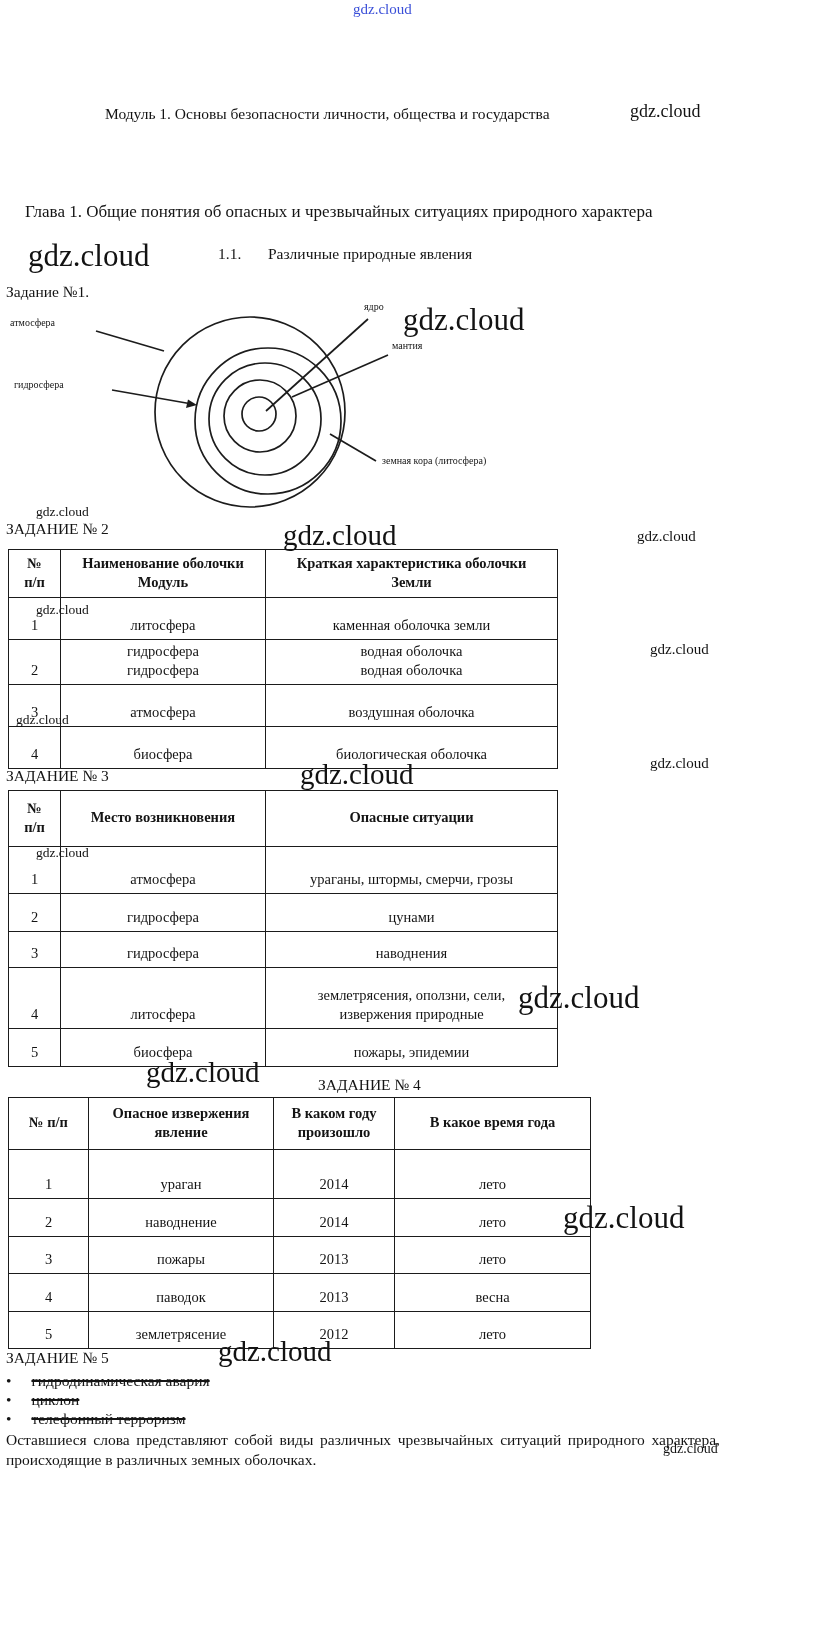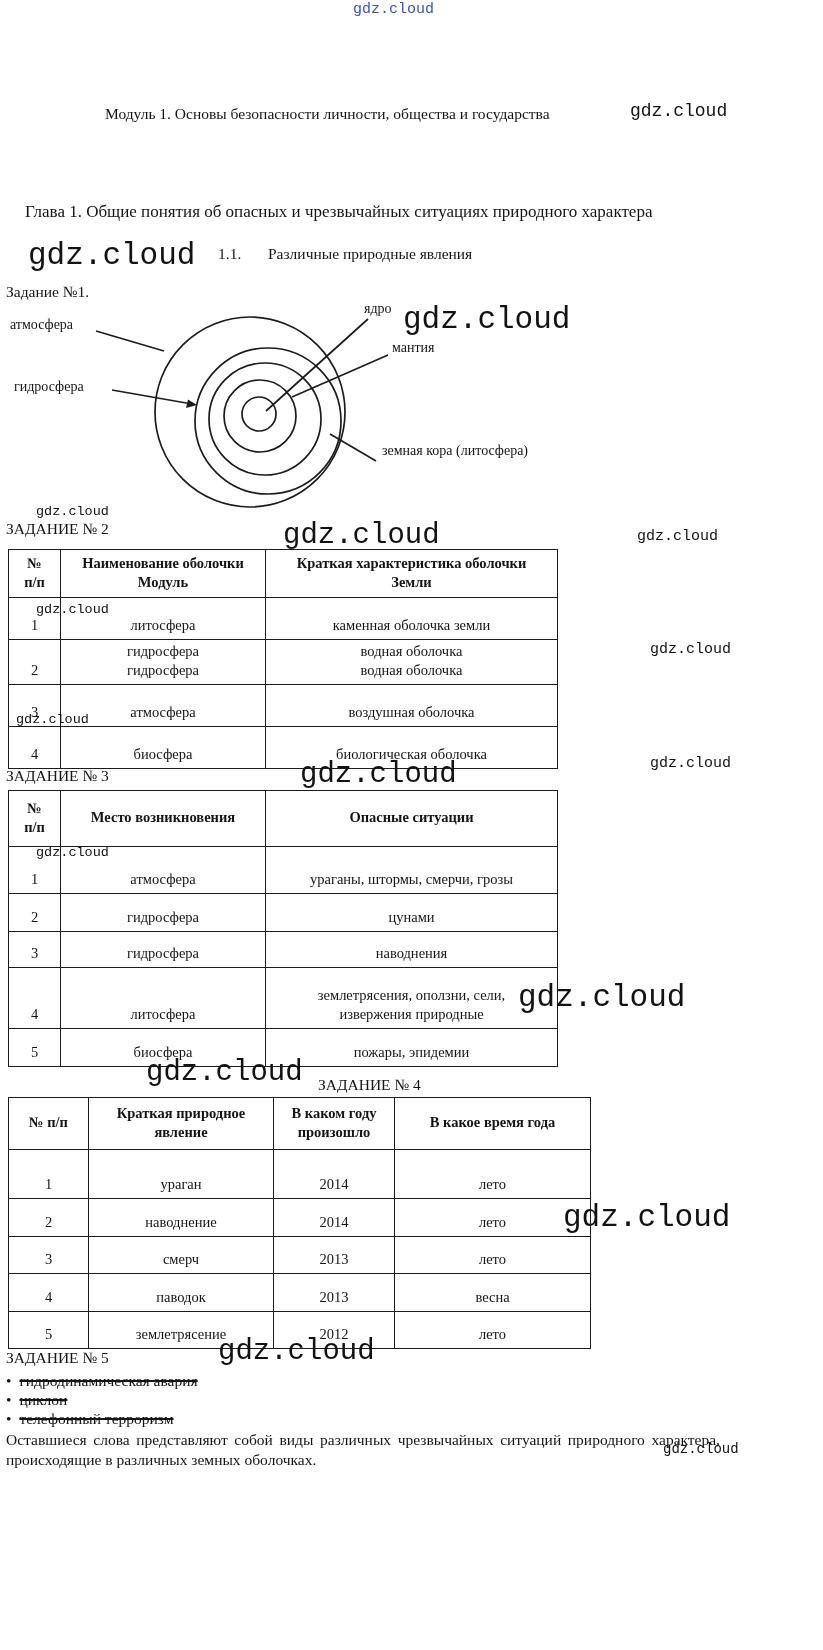--- a/index.html
+++ b/index.html
@@ -5,39 +5,39 @@
   * { margin:0; padding:0; box-sizing:border-box; }
   html,body { background:#ffffff; }
   .page {
     position:relative; width:823px; height:1650px; margin:0 auto;
     background:#ffffff; color:#141414; overflow:hidden;
     font-family:"Liberation Serif", serif;
   }
   .abs { position:absolute; }
   
   .wm {
-    position:absolute; font-family:Liberation Mono, monospace;
+    position:absolute; font-family:Liberation Serif, serif;
     color:#121212; white-space:nowrap; z-index:9;
   }
   
   .hd { position:absolute; font-weight:normal; font-size:15.5px; white-space:nowrap; }
   .pre { white-space:pre-line; }
-  .lbl { position:absolute; font-size:14px; white-space:nowrap; }
+  .lbl { position:absolute; font-size:10px; white-space:nowrap; }
   
   .tbl { position:absolute; border-collapse:collapse; table-layout:fixed; background:transparent; }
   .tbl th, .tbl td {
     border:1.5px solid #1b1b1b; font-size:14.5px;
     white-space:pre-line; padding:2px 5px 4px; overflow:hidden;
   }
   .tbl th { font-weight:bold; text-align:center; vertical-align:middle; line-height:19px; }
   .tbl td { vertical-align:bottom; text-align:center; line-height:19px; }
   .tbl td.c { text-align:center; }
   
   .bullet-line { font-size:15.5px; line-height:19.2px; white-space:nowrap; }
-  .struck { text-decoration:line-through; text-decoration-thickness:1.5px; margin-left:8px; }
+  .struck { text-decoration:line-through; text-decoration-thickness:1.5px; margin-left:20px; }
   .para { position:absolute; font-size:15.5px; line-height:19.5px; text-align:justify; }
 </style>
 </head>
 <body>
 
 <div class="page">
 
   <div class="hd" style="left:105px; top:105px;">Модуль 1. Основы безопасности личности, общества и государства</div>
   <div class="hd" style="left:25px; top:202px; font-size:17px;">Глава 1. Общие понятия об опасных и чрезвычайных ситуациях природного характера</div>
   <div class="hd" style="left:218px; top:245px;">1.1.</div>
@@ -58,21 +58,21 @@
         <line x1="368" y1="24" x2="266" y2="116"></line>
         <line x1="388" y1="60" x2="292" y2="102"></line>
         <line x1="376" y1="166" x2="330" y2="139"></line>
       </g>
       <polygon points="197,110 186,113 188,104.5" fill="#1c1c1c"></polygon>
     </svg>
     <span class="lbl" style="left:10px; top:317px;">атмосфера</span>
     <span class="lbl" style="left:14px; top:379px;">гидросфера</span>
     <span class="lbl" style="left:364px; top:301px;">ядро</span>
     <span class="lbl" style="left:392px; top:340px;">мантия</span>
-    <span class="lbl" style="left:382px; top:443px;">земная кора (литосфера)</span>
+    <span class="lbl" style="left:382px; top:455px;">земная кора (литосфера)</span>
   </div>
 
   <div class="hd" style="left:6px; top:520px;">ЗАДАНИЕ № 2</div>
   <table class="tbl" style="left:8px; top:549px; width:549px;">
     <colgroup>
         <col style="width:52px">
         <col style="width:205px">
         <col style="width:292px">
       </colgroup>
     <tbody>
@@ -156,41 +156,41 @@
   <table class="tbl" style="left:8px; top:1097px; width:582px;">
     <colgroup>
         <col style="width:80px">
         <col style="width:185px">
         <col style="width:121px">
         <col style="width:196px">
       </colgroup>
     <tbody>
         <tr style="height:52px">
       <th>№ п/п</th>
-      <th>Краткая природное
+      <th>Опасное извержения
 явление</th>
       <th>В каком году
 произошло</th>
       <th>В какое время года</th>
     </tr>
     <tr style="height:49px">
       <td class="c">1</td>
       <td>ураган</td>
       <td>2014</td>
       <td>лето</td>
     </tr>
     <tr style="height:38px">
       <td class="c">2</td>
       <td>наводнение</td>
       <td>2014</td>
       <td>лето</td>
     </tr>
     <tr style="height:37px">
       <td class="c">3</td>
-      <td>смерч</td>
+      <td>пожары</td>
       <td>2013</td>
       <td>лето</td>
     </tr>
     <tr style="height:38px">
       <td class="c">4</td>
       <td>паводок</td>
       <td>2013</td>
       <td>весна</td>
     </tr>
     <tr style="height:37px">

